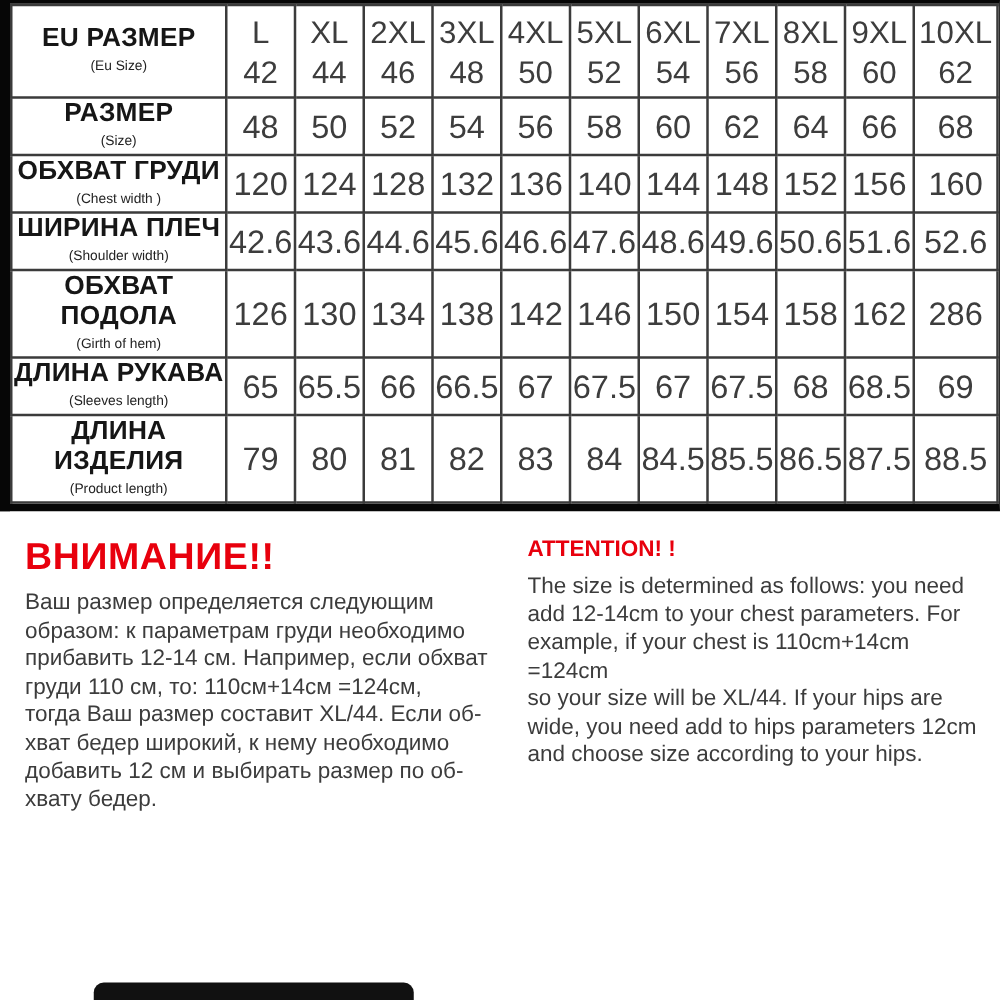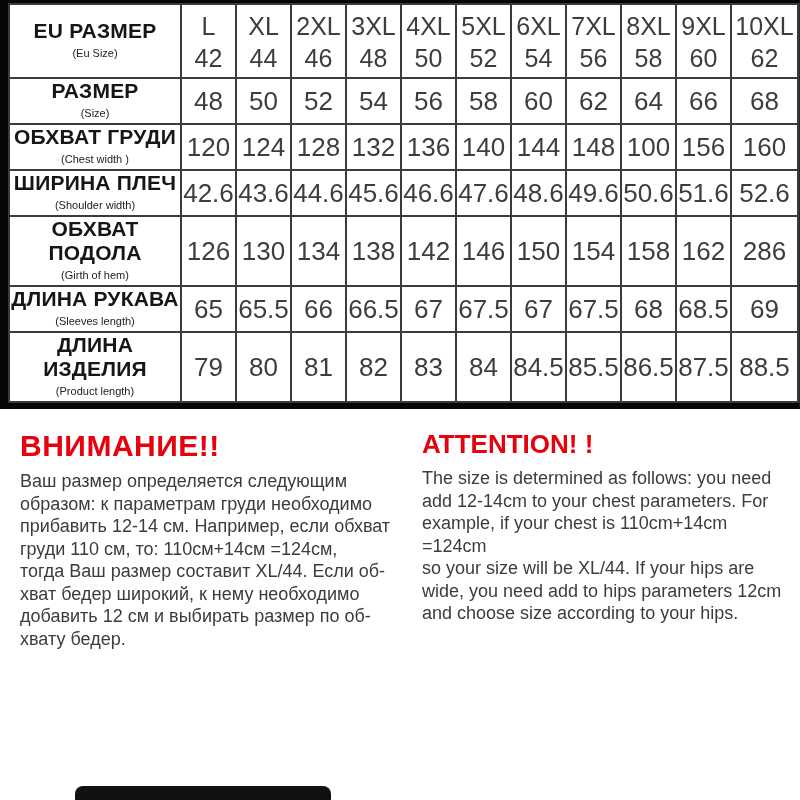--- a/index.html
+++ b/index.html
@@ -33,21 +33,21 @@
   .hcell .size-label,.hcell .size-num{font-size:25px;color:#3d3d3d;line-height:28px;}
   
   .notes{
     display:grid;
     grid-template-columns:378px 1fr;
     column-gap:24px;
     padding:20px 12px 0 20px;
   }
   .note-title{font-weight:bold;margin:0 0 7px;}
   .note-title.ru{font-size:30px;letter-spacing:.5px;}
-  .note-title.en{font-size:26px;}
+  .note-title.en{font-size:18px;}
   .note-body{
     font-size:18px;line-height:22.5px;color:#3c3c3c;
     white-space:pre-line;margin:0;
   }
   
   .bottom-bar{
     position:absolute;left:75px;bottom:0;width:256px;height:14px;
     background:#111;border-radius:8px 8px 0 0;
   }
 </style>
@@ -166,21 +166,21 @@
             <div class="sub">(Chest width )</div>
           </th>
           <td class="val">120</td>
           <td class="val">124</td>
           <td class="val">128</td>
           <td class="val">132</td>
           <td class="val">136</td>
           <td class="val">140</td>
           <td class="val">144</td>
           <td class="val">148</td>
-          <td class="val">100</td>
+          <td class="val">152</td>
           <td class="val">156</td>
           <td class="val">160</td>
         </tr>
         <tr>
           <th class="label-cell">
             <div class="lbl">ШИРИНА ПЛЕЧ</div>
             <div class="sub">(Shoulder width)</div>
           </th>
           <td class="val">42.6</td>
           <td class="val">43.6</td>

